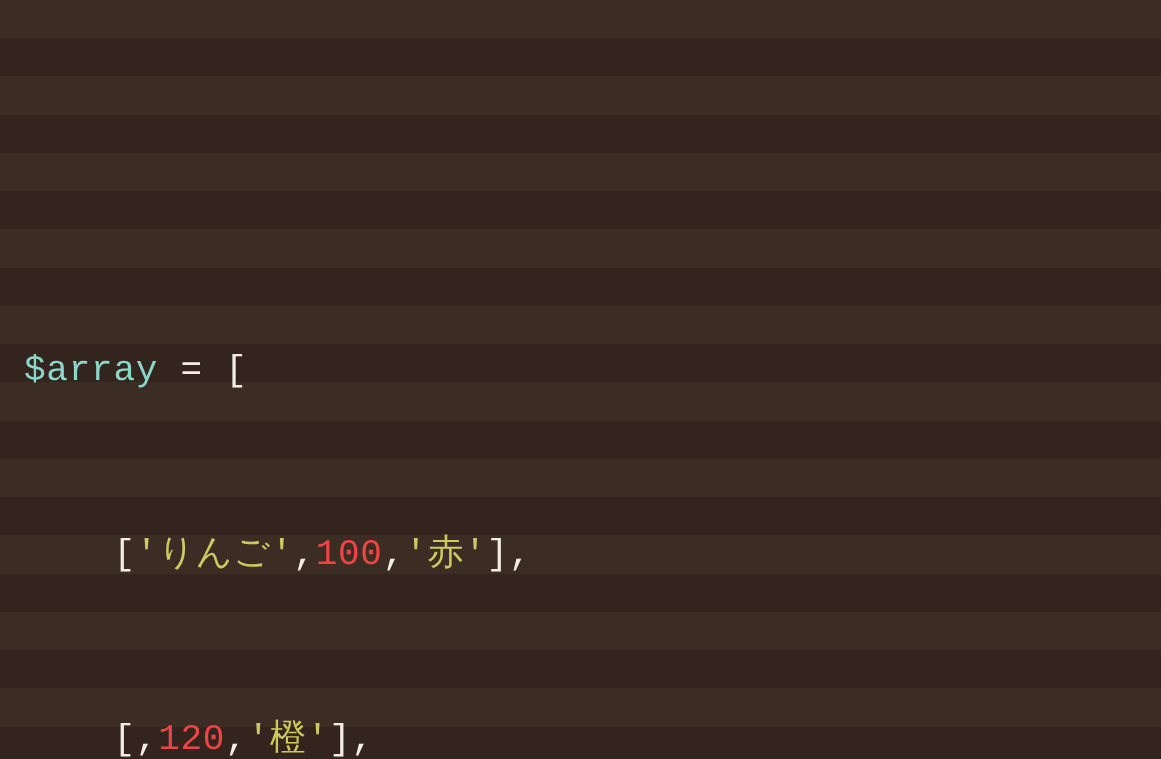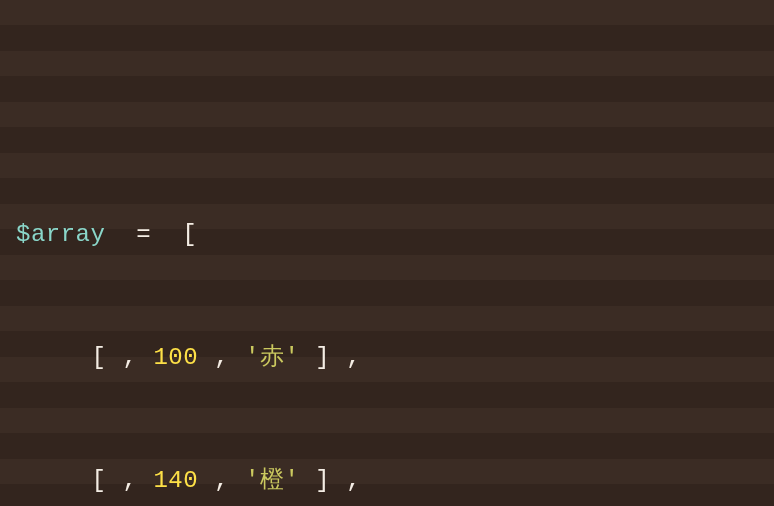--- a/index.html
+++ b/index.html
@@ -27,48 +27,47 @@
   .code {
     position: relative;
     padding-top: 14px;
     padding-left: 16px;
     white-space: pre;
     letter-spacing: 0.5px;
   }
   .line {
     height: 51px;
     display: flex;
-    align-items: center;
-    gap: 16px;
+    align-items: flex-end;
   }
   .tok-default { color: #f4ede4; }
   .tok-var { color: #8ad6c9; }
   .tok-string { color: #cbc95f; }
-  .tok-number { color: #fde047; }
+  .tok-number { color: #ef4444; }
   .tok-punc { color: #f4ede4; }
 </style>
 </head>
 <body>
 
 <div class="stripes"></div>
 
 <div class="code">
 
   <div class="line"></div>
 
   <div class="line">
     <span class="tok-var">$array</span><span class="tok-punc"> = </span><span class="tok-punc">[</span>
   </div>
 
   <div class="line">
-    <span class="tok-default">    </span><span class="tok-punc">[</span><span class="tok-punc">,</span><span class="tok-number">100</span><span class="tok-punc">,</span><span class="tok-string">'赤'</span><span class="tok-punc">]</span><span class="tok-punc">,</span>
+    <span class="tok-default">    </span><span class="tok-punc">[</span><span class="tok-string">'りんご'</span><span class="tok-punc">,</span><span class="tok-number">100</span><span class="tok-punc">,</span><span class="tok-string">'赤'</span><span class="tok-punc">]</span><span class="tok-punc">,</span>
   </div>
 
   <div class="line">
-    <span class="tok-default">    </span><span class="tok-punc">[</span><span class="tok-punc">,</span><span class="tok-number">140</span><span class="tok-punc">,</span><span class="tok-string">'橙'</span><span class="tok-punc">]</span><span class="tok-punc">,</span>
+    <span class="tok-default">    </span><span class="tok-punc">[</span><span class="tok-punc">,</span><span class="tok-number">120</span><span class="tok-punc">,</span><span class="tok-string">'橙'</span><span class="tok-punc">]</span><span class="tok-punc">,</span>
   </div>
 
   
 
   
 
   
 
   
 

